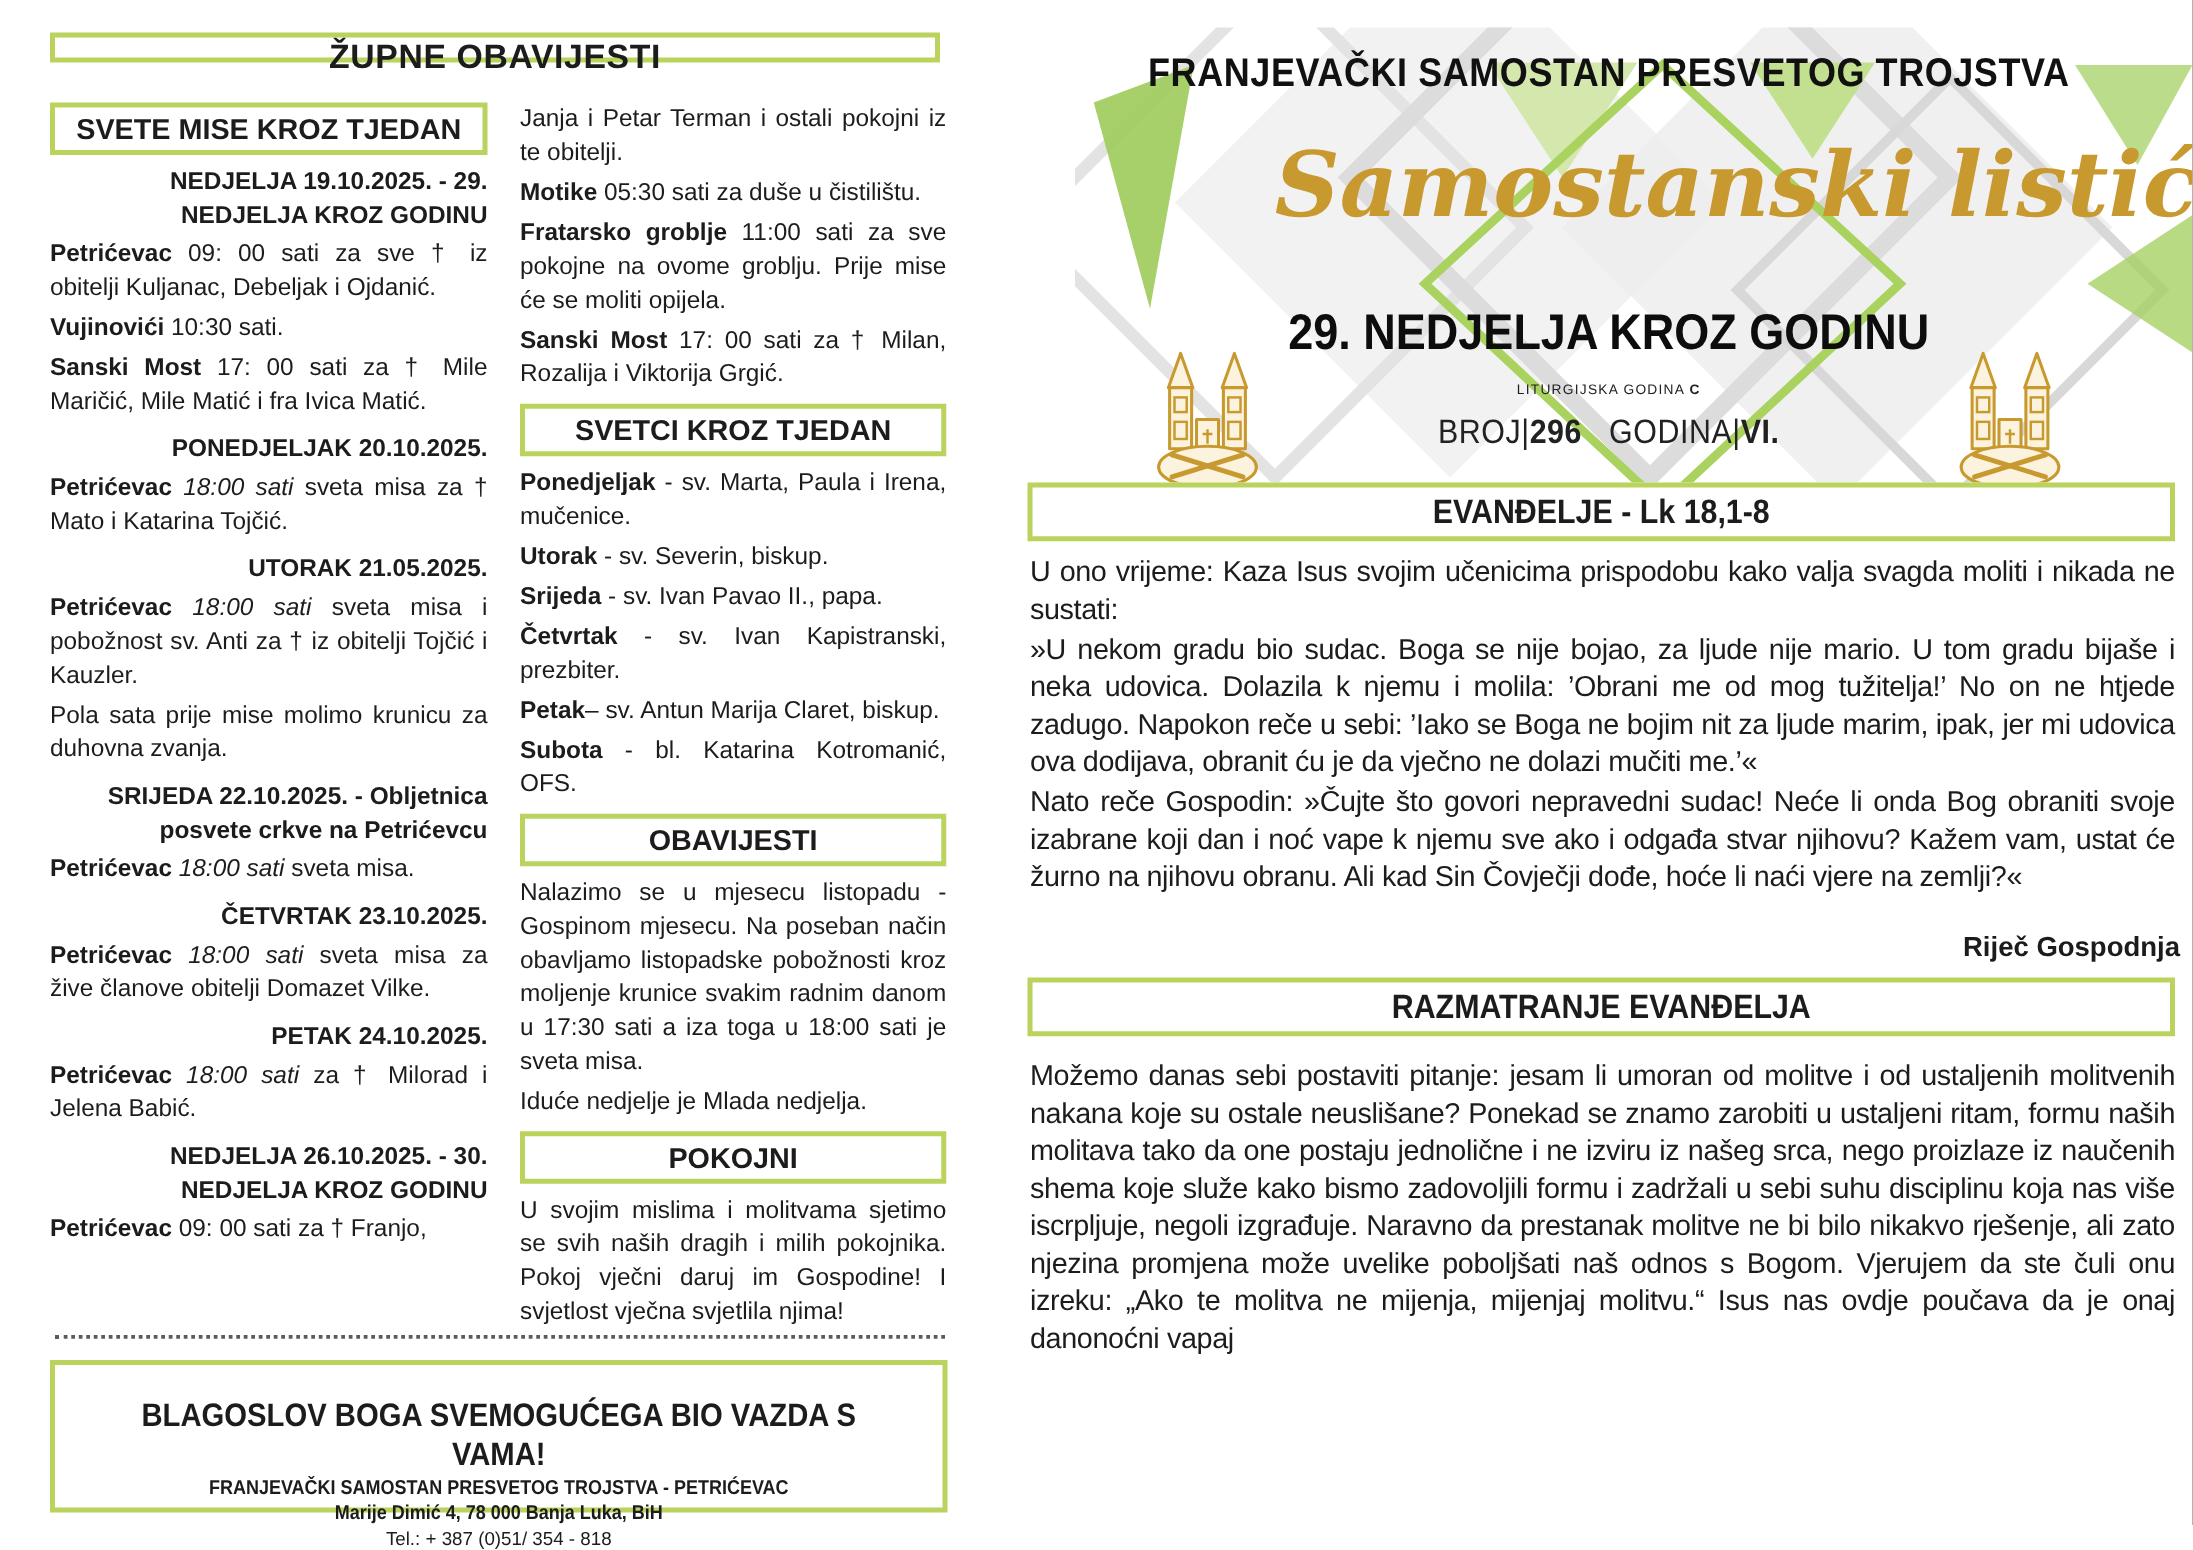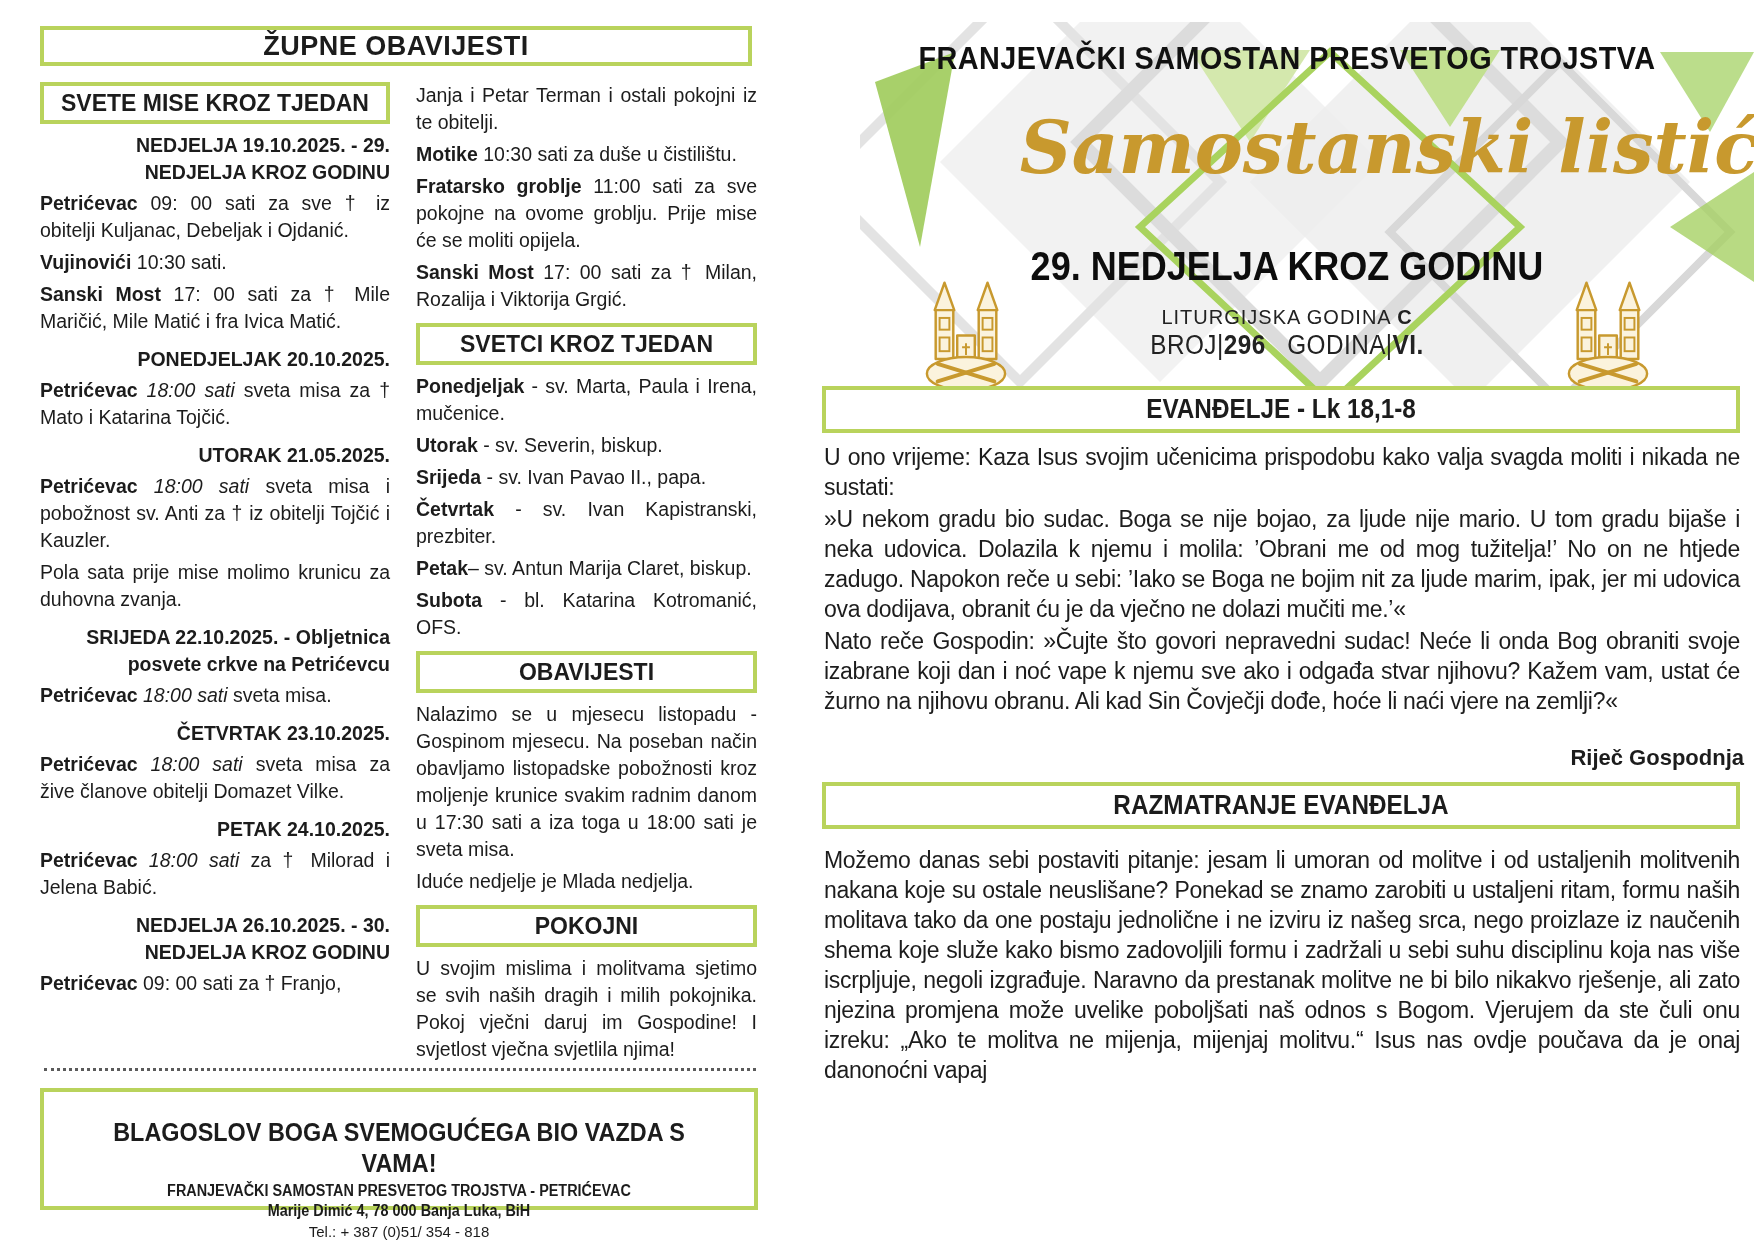--- a/index.html
+++ b/index.html
@@ -14,22 +14,22 @@
     overflow:hidden;margin:0 auto;
   }
   .box{border:4px solid var(--green);box-sizing:border-box;background:#fff;}
   .condense{transform:scaleX(0.9);transform-origin:50% 50%;display:block;}
   .b{font-weight:bold;}
   .i{font-style:italic;}
 
   
   .lp{position:absolute;left:0;top:0;width:790px;height:1240px;}
   .page-title{
-    position:absolute;left:40px;top:26px;width:712px;height:40px;
-    display:flex;align-items:center;justify-content:center;
+    position:absolute;left:40px;top:26px;width:712px;height:24px;
+    display:flex;justify-content:center;
     font-weight:bold;font-size:27px;letter-spacing:.5px;
   }
   .col{position:absolute;top:82px;font-size:19.5px;line-height:27px;}
   .col1{left:40px;width:350px;}
   .col2{left:416px;width:341px;}
   .sec-title{
     text-align:center;font-weight:bold;font-size:23px;
     padding:3px 15px;margin:10px 0 8px;line-height:28px;
   }
   .col1 .sec-title:first-child{margin-top:0;}
@@ -60,21 +60,21 @@
     position:absolute;left:4px;top:88px;width:100%;text-align:right;
     font-family:"DejaVu Serif",serif;font-style:italic;font-weight:bold;
     font-size:72px;color:var(--gold);line-height:120px;
   }
   .sunday{
     position:absolute;left:0;top:244px;width:100%;text-align:center;
     font-size:40px;font-weight:bold;color:#0d0d0d;
   }
   .lit{
     position:absolute;left:0;top:306px;width:100%;text-align:center;
-    font-size:20px;letter-spacing:1px;color:#222;
+    font-size:11px;letter-spacing:1px;color:#222;
   }
   .issue{
     position:absolute;left:0;top:330px;width:100%;text-align:center;
     font-size:27px;color:#222;letter-spacing:.5px;
   }
   .logo{position:absolute;top:280px;width:88px;height:114px;}
   .logo-l{left:102px;}
   .logo-r{left:744px;}
   .rp-box{
     position:absolute;left:2px;width:918px;text-align:center;
@@ -126,21 +126,21 @@
           <p class="head"><span>PETAK 24.10.2025.</span></p>
           <p><span class="b">Petrićevac </span><span class="i">18:00 sati </span><span>za † Milorad i Jelena Babić.</span></p>
           <p class="head"><span>NEDJELJA 26.10.2025. - 30. NEDJELJA KROZ GODINU</span></p>
           <p><span class="b">Petrićevac </span><span>09: 00 sati za † Franjo,</span></p>
         </div>
     </div>
 
     <div class="col col2">
       <div class="paras">
           <p><span>Janja i Petar Terman i ostali pokojni iz te obitelji.</span></p>
-          <p><span class="b">Motike </span><span>10:30 sati za duše u čistilištu.</span></p>
+          <p><span class="b">Motike </span><span>05:30 sati za duše u čistilištu.</span></p>
           <p><span class="b">Fratarsko groblje </span><span>11:00 sati za sve pokojne na ovome groblju. Prije mise će se moliti opijela.</span></p>
           <p><span class="b">Sanski Most </span><span>17: 00 sati za † Milan, Rozalija i Viktorija Grgić.</span></p>
         </div>
 
       <div class="box sec-title">
         <span>SVETCI KROZ TJEDAN</span>
       </div>
       <div class="paras">
           <p><span class="b">Ponedjeljak</span><span> - sv. Marta, Paula i Irena, mučenice.</span></p>
           <p><span class="b">Utorak</span><span> - sv. Severin, biskup.</span></p>

